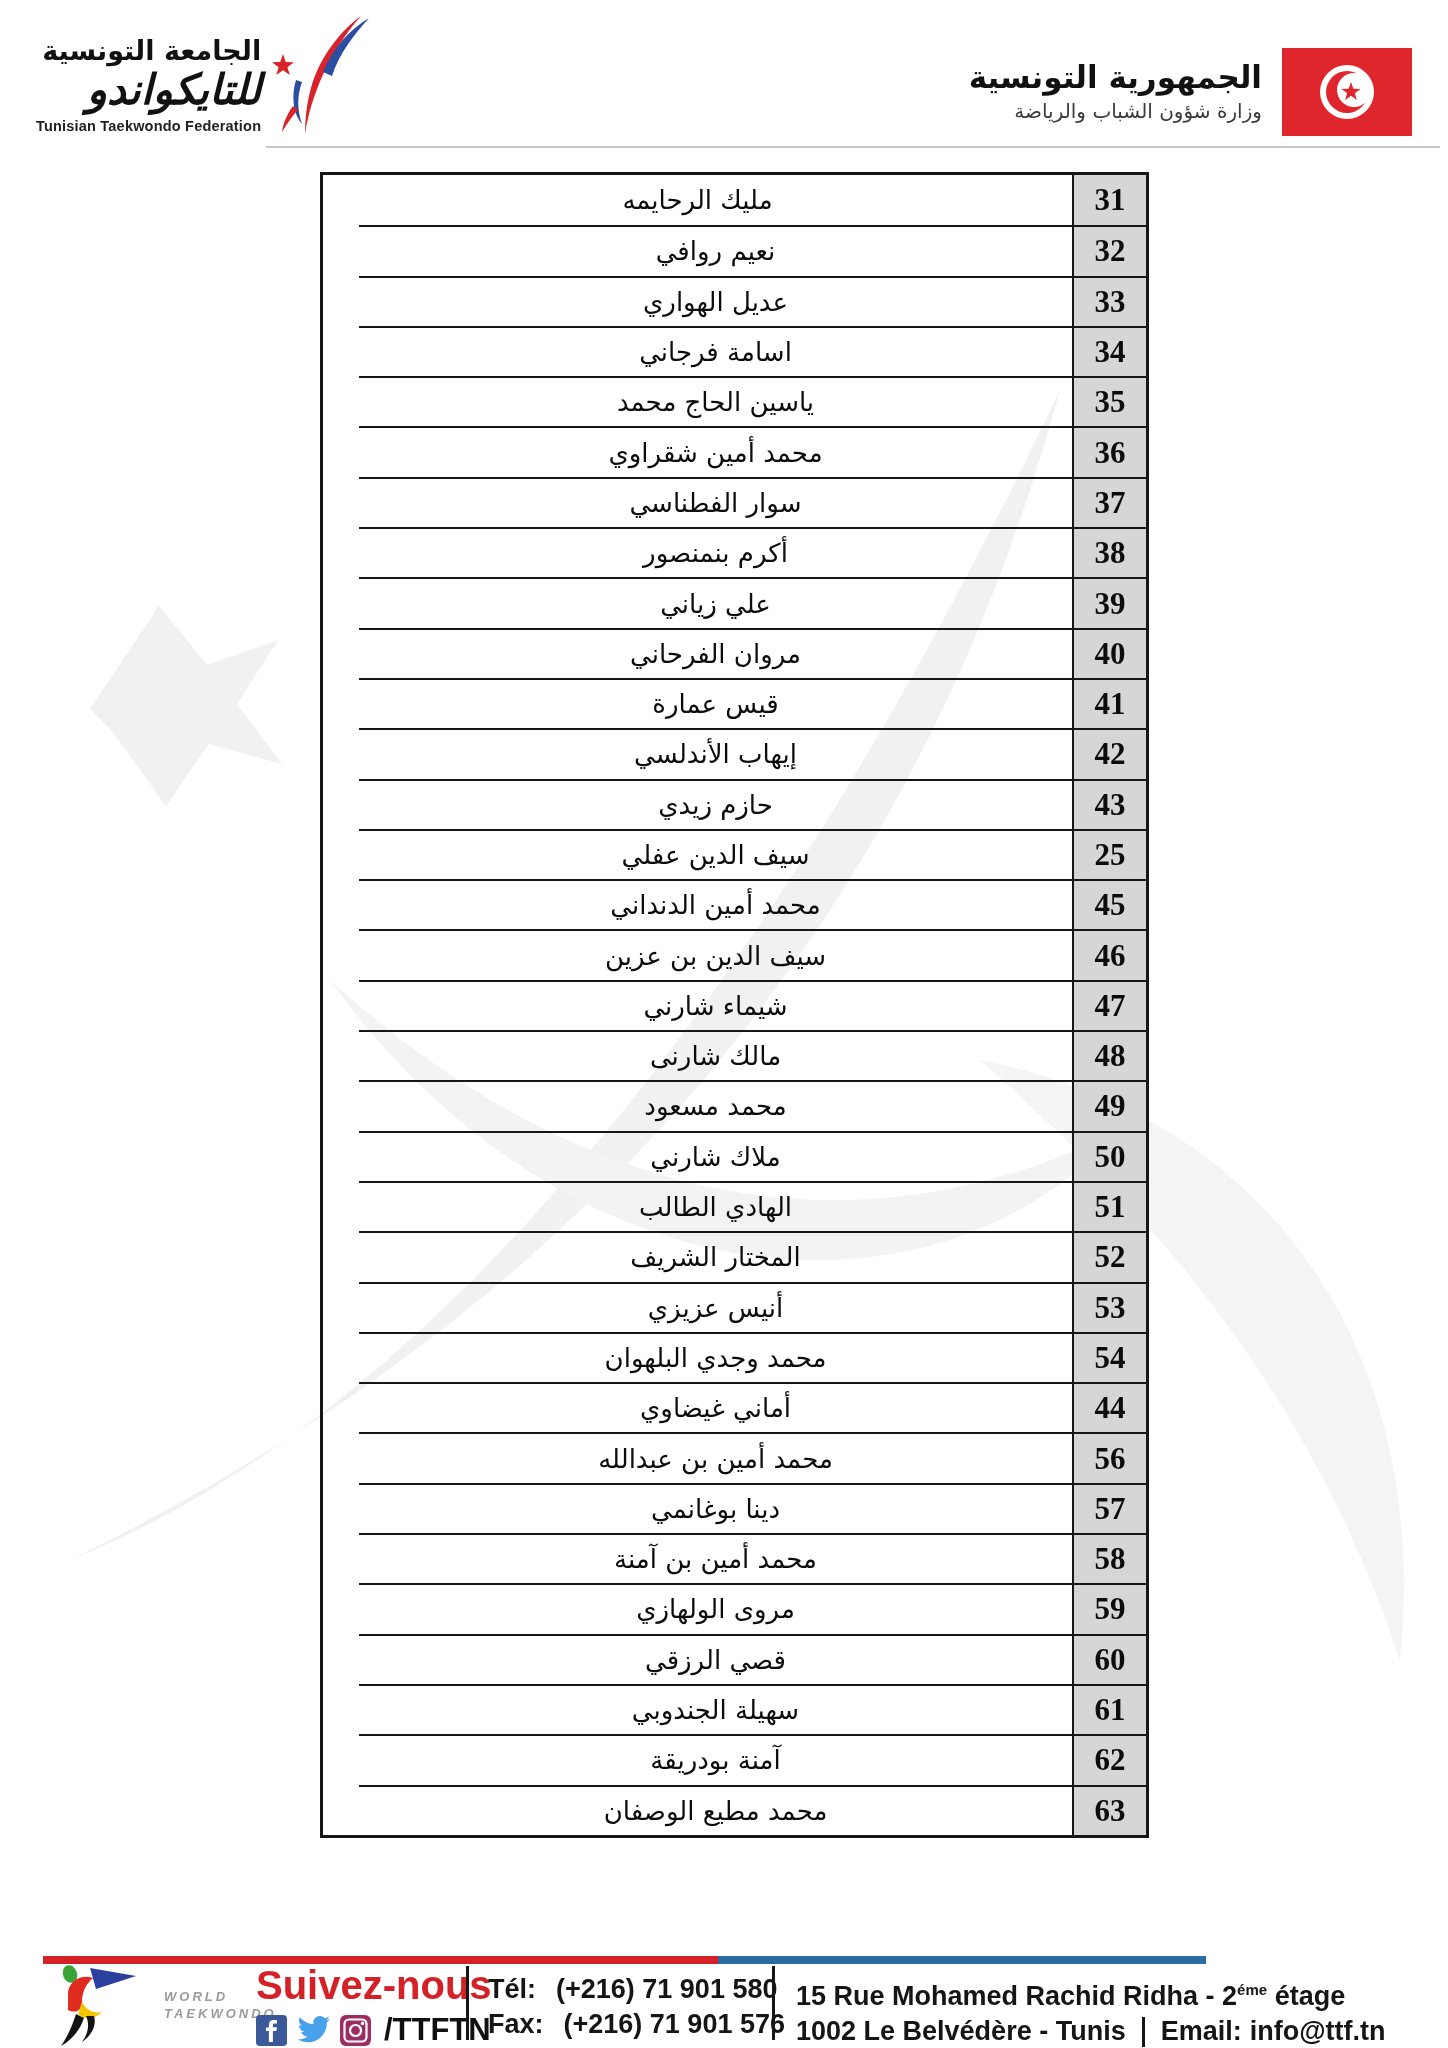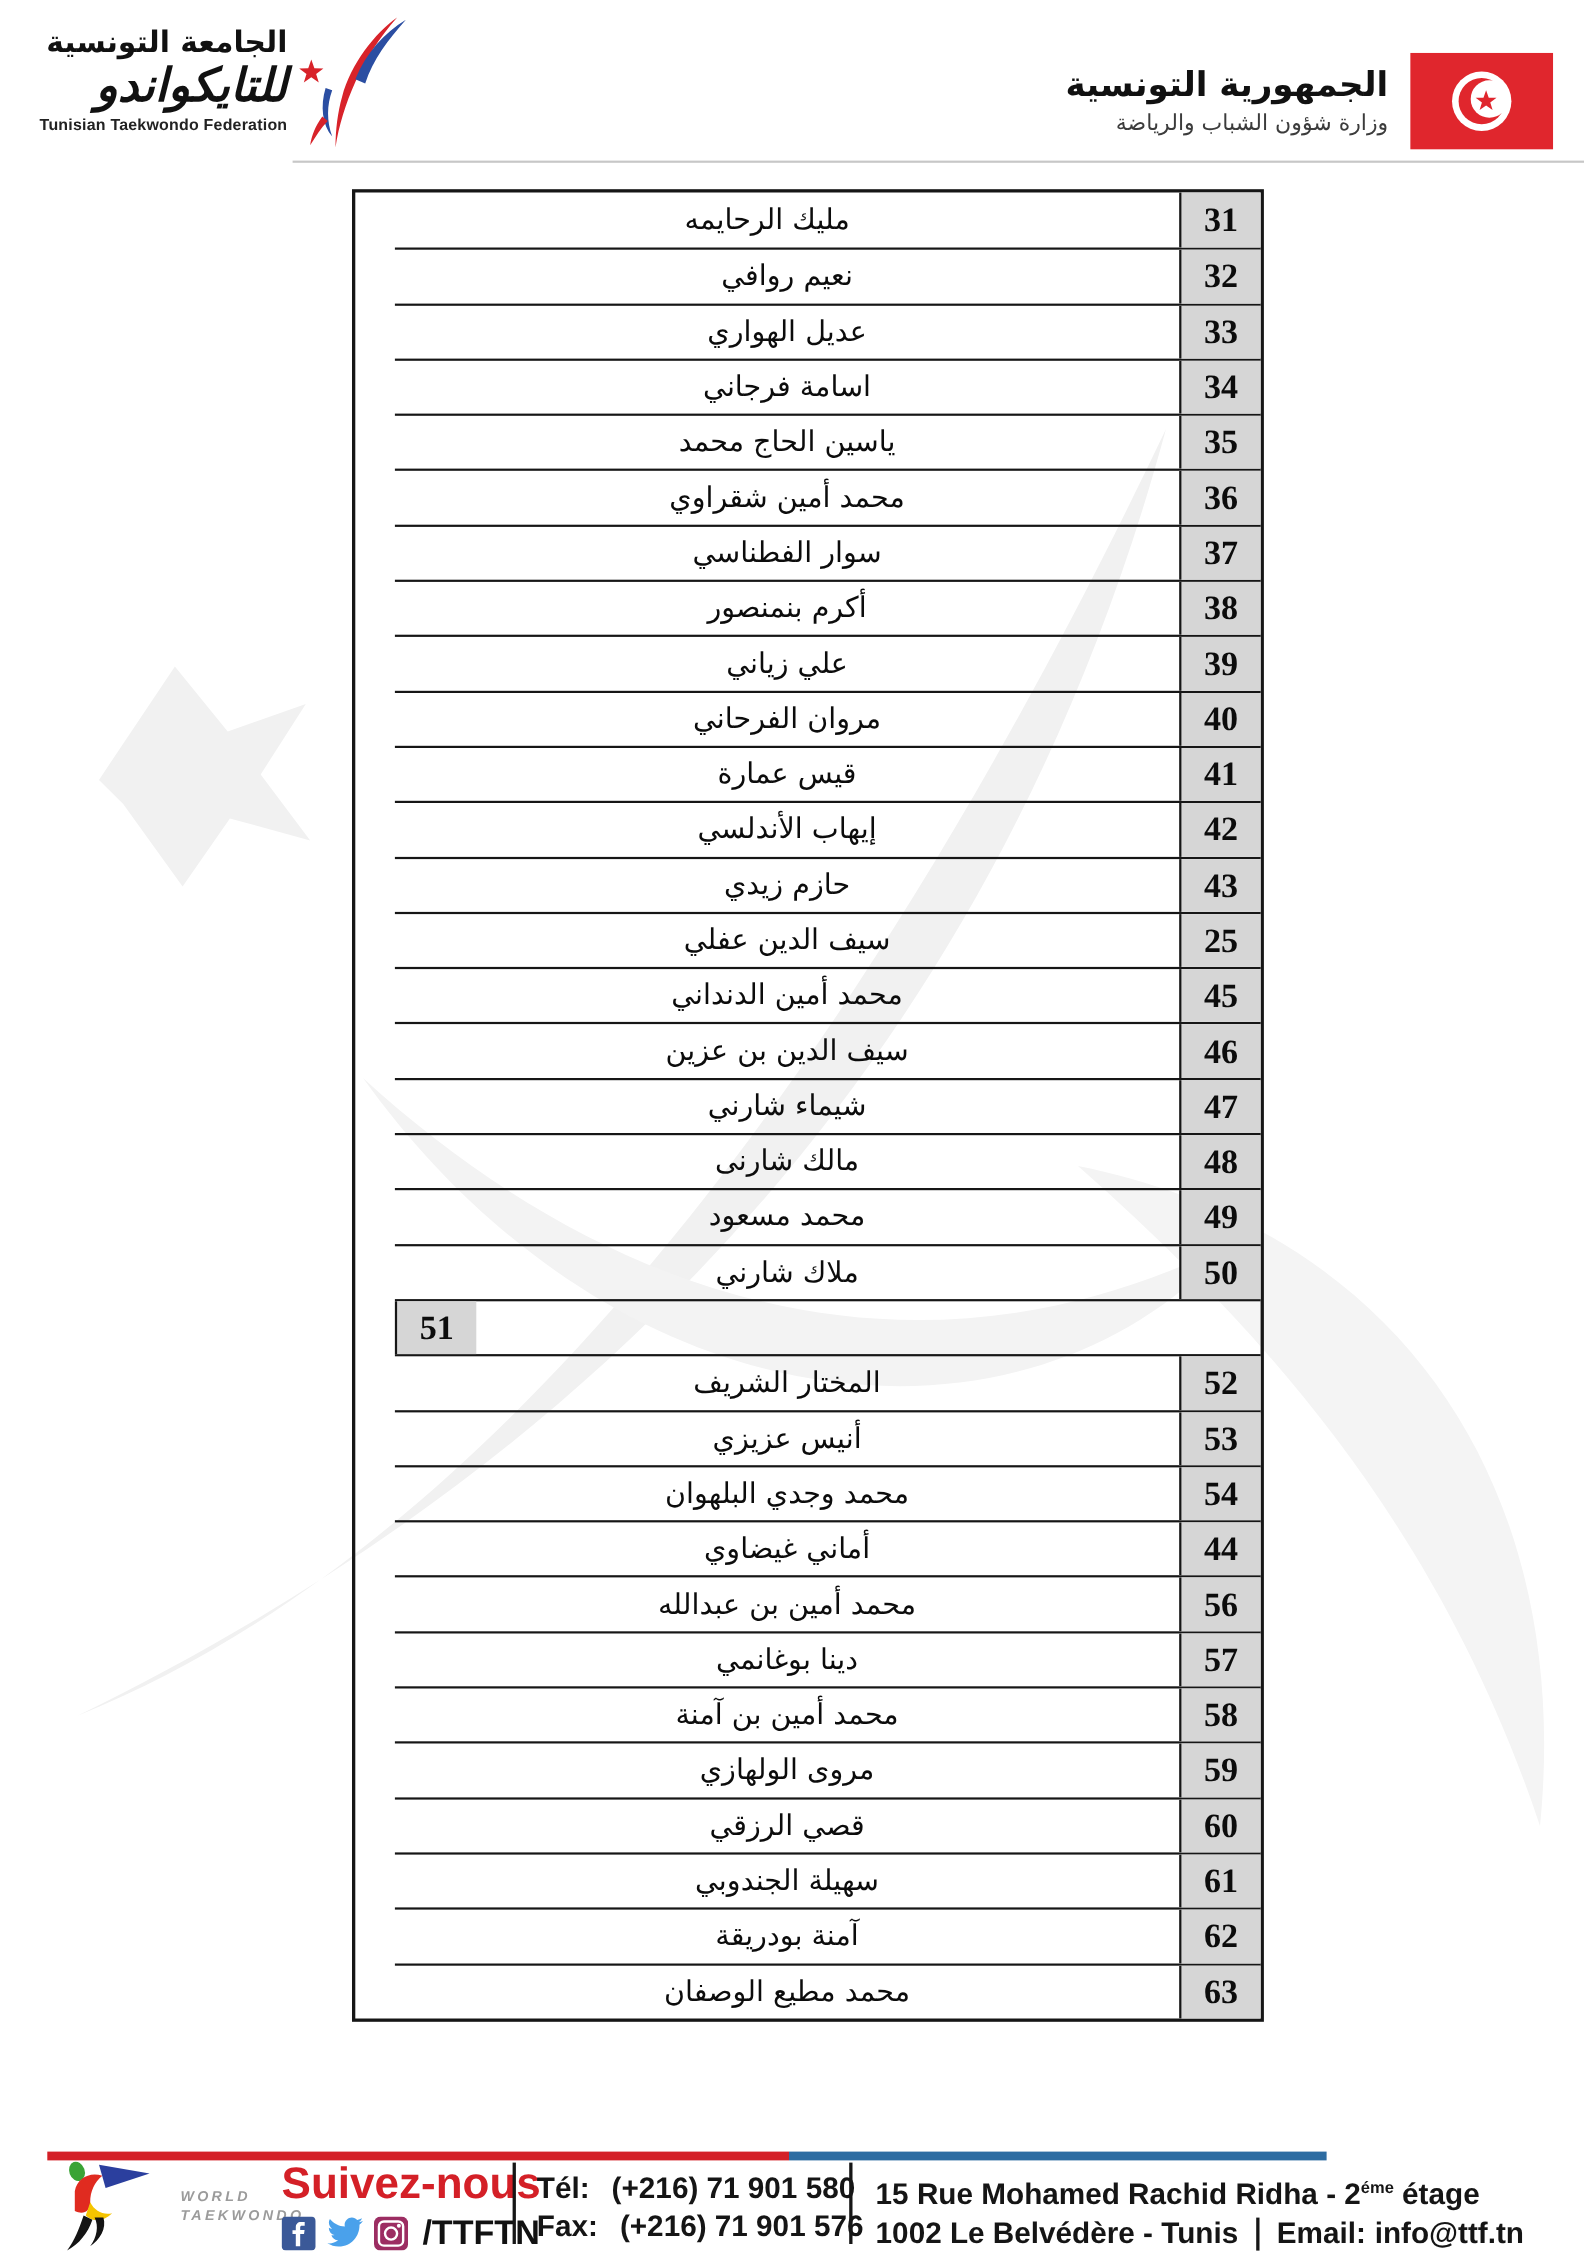--- a/index.html
+++ b/index.html
@@ -4,21 +4,21 @@
 <style>
   html,body{margin:0;padding:0;}
   body{
     width:1448px;height:2048px;position:relative;background:#ffffff;
     overflow:hidden;font-family:"Liberation Sans",sans-serif;color:#111;
   }
   
   .watermark{position:absolute;left:0;top:0;z-index:0;}
   
   .brand{position:absolute;left:36px;top:10px;display:flex;align-items:flex-start;gap:10px;z-index:2;}
-  .brand-text{text-align:right;margin-top:14px;min-width:168px;}
+  .brand-text{text-align:right;margin-top:26px;min-width:168px;}
   .brand-ar1{font-family:"DejaVu Sans",sans-serif;font-weight:bold;font-size:27px;line-height:30px;direction:rtl;}
   .brand-ar2{font-family:"DejaVu Sans",sans-serif;font-weight:bold;font-size:42px;line-height:48px;direction:rtl;font-style:italic;}
   .brand-en{font-size:14.5px;font-weight:bold;color:#222;margin-top:4px;letter-spacing:.2px;}
   .header-rule{position:absolute;left:266px;right:8px;top:146px;height:2px;background:#c7c7c7;z-index:1;}
   .republic{position:absolute;right:36px;top:48px;display:flex;align-items:center;gap:20px;z-index:2;}
   .republic-text{text-align:right;}
   .republic-l1{font-family:"DejaVu Sans",sans-serif;font-weight:bold;font-size:31px;line-height:38px;direction:rtl;}
   .republic-l2{font-family:"DejaVu Sans",sans-serif;font-size:20px;line-height:30px;color:#3c3c3c;direction:rtl;}
   
   .roster{position:absolute;left:320px;top:172px;width:823px;border:3px solid #161616;z-index:2;background:transparent;}
@@ -186,20 +186,21 @@
     <div class="name-cell">محمد مسعود</div>
     <div class="num-cell">49</div>
   </div>
 
   <div class="row">
     <div class="name-cell">ملاك شارني</div>
     <div class="num-cell">50</div>
   </div>
 
   <div class="row">
+    <div class="name-cell">الهادي الطالب</div>
     <div class="num-cell">51</div>
   </div>
 
   <div class="row">
     <div class="name-cell">المختار الشريف</div>
     <div class="num-cell">52</div>
   </div>
 
   <div class="row">
     <div class="name-cell">أنيس عزيزي</div>

